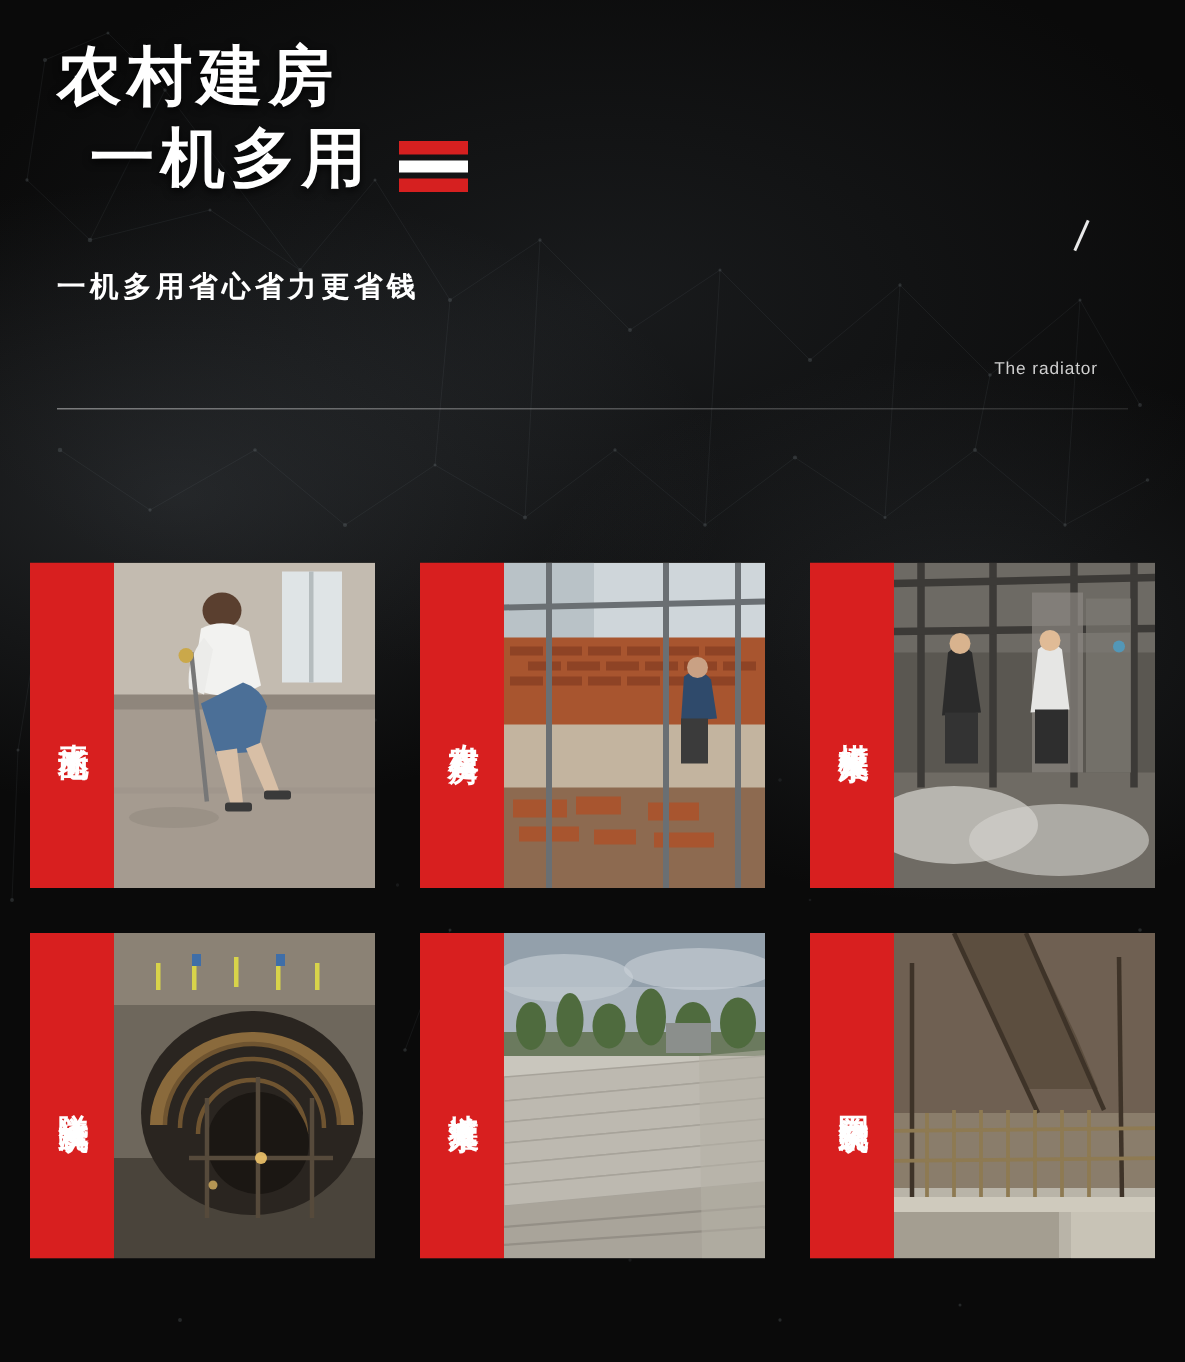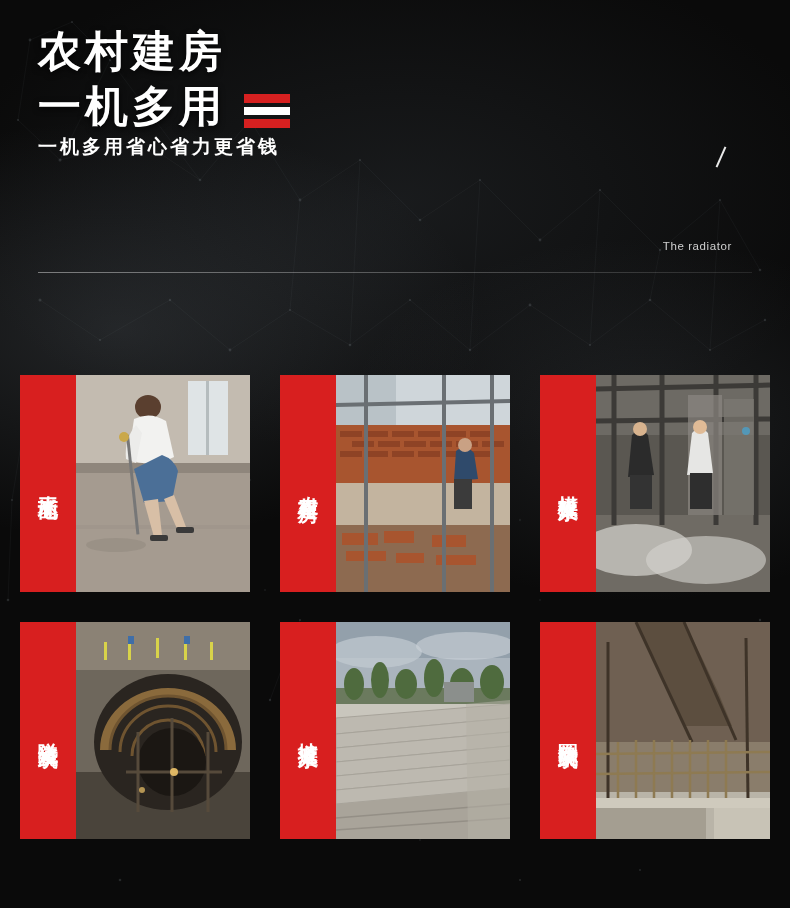--- a/index.html
+++ b/index.html
@@ -41,34 +41,36 @@
     font-size: 43px;
     font-weight: bold;
     letter-spacing: 4px;
     line-height: 1.28;
     text-shadow: 0 2px 6px rgba(0,0,0,0.8);
   }
   .title-row2 {
     display: flex;
     align-items: center;
     gap: 18px;
+    margin-left: 22px;
   }
   .flag-mark {
     width: 46px;
     height: 34px;
     display: flex;
     flex-direction: column;
     justify-content: space-between;
     margin-top: 8px;
   }
   .flag-bar { width: 100%; height: 9px; background: #d62020; }
   .flag-bar.mid { background: #ffffff; height: 8px; }
   .flag-bar.bot { background: #d62020; }
 
   .subtitle {
+    margin-top: 44px;
     color: #ffffff;
     font-size: 19px;
     font-weight: bold;
     letter-spacing: 3px;
   }
   .radiator-label {
     position: absolute;
     right: 58px;
     top: 240px;
     color: #cfcfcf;

